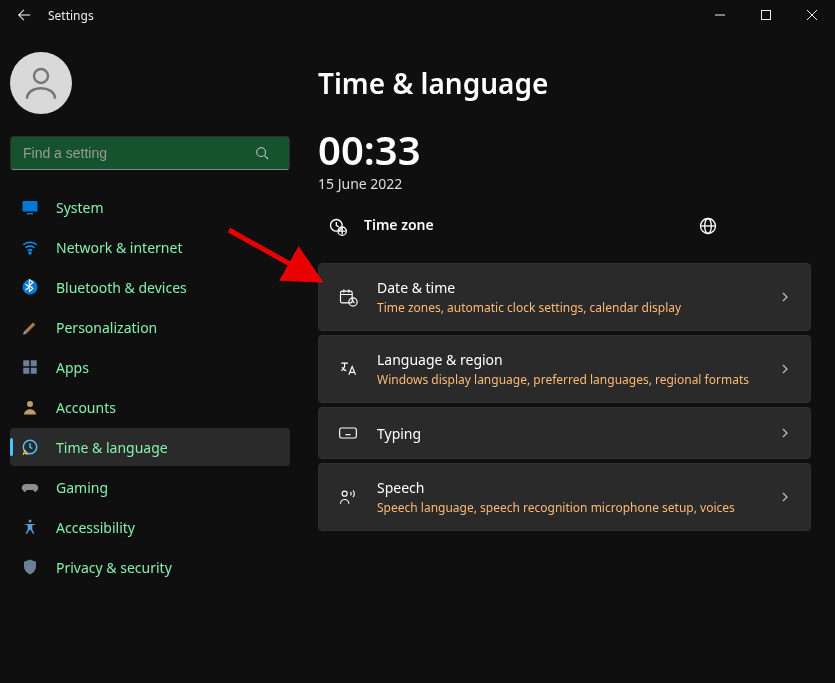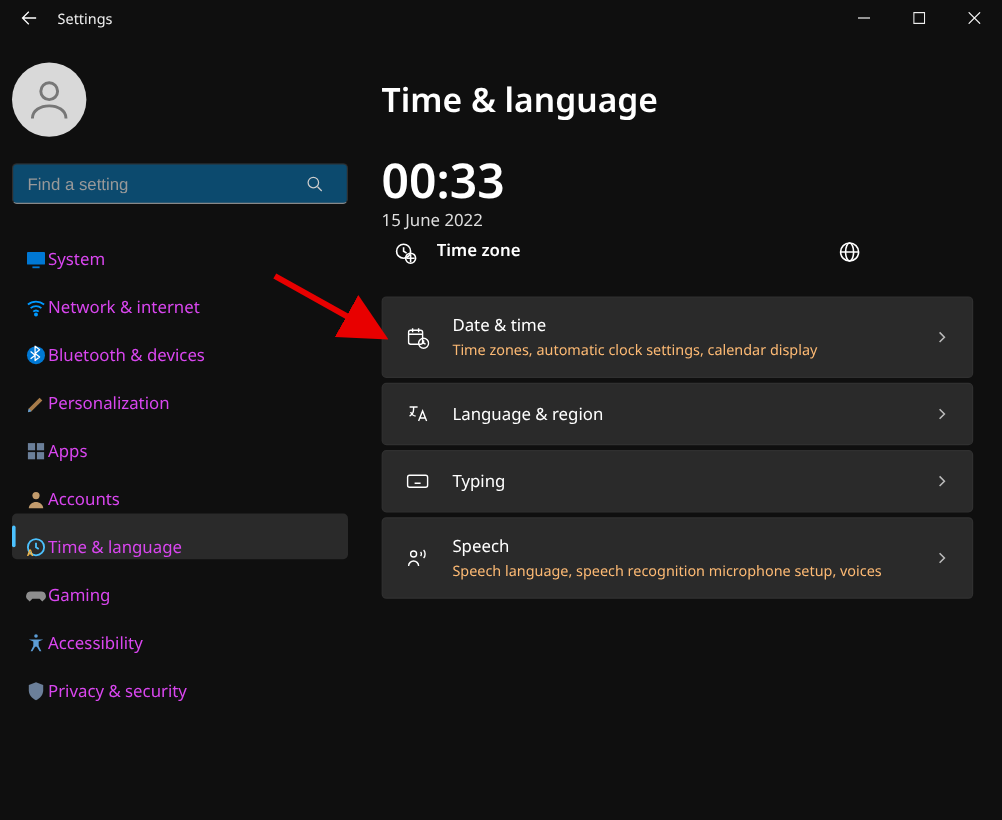--- a/index.html
+++ b/index.html
@@ -59,46 +59,47 @@
     display: flex; align-items: center; justify-content: center;
     margin: 12px 0 22px 0;
   }
   .search {
     position: relative;
     margin-bottom: 18px;
   }
   .search input {
     width: 280px;
     height: 34px;
-    background: #0c4a6e;
+    background: #14532d;
     border: 1px solid #2e2e2e;
     border-bottom: 1px solid #888;
     border-radius: 4px;
     color: #aaa;
     padding: 0 34px 0 12px;
     font-size: 14px;
     outline: none;
   }
   .search input::placeholder { color: #999; }
   .search-icon {
     position: absolute;
     right: 20px; top: 0; bottom: 0; margin: auto;
     width: 16px; height: 16px;
     display: flex; align-items: center; justify-content: center;
     color: #ccc;
   }
 
   .nav { display: flex; flex-direction: column; gap: 2px; }
   .nav-item {
     display: flex;
-    align-items: flex-end;
+    align-items: center;
+    gap: 16px;
     height: 38px;
     padding: 0 10px;
     border-radius: 4px;
-    color: #d946ef;
+    color: #86efac;
     cursor: pointer;
     position: relative;
   }
   .nav-item.selected {
     background: #2a2a2a;
   }
   .nav-item.selected::before {
     content: "";
     position: absolute;
     left: 0; top: 10px; bottom: 10px; width: 3px;
@@ -129,21 +130,21 @@
   }
   .clock-date {
     font-size: 14px;
     color: #ddd;
     margin-top: 4px;
   }
 
   .tz-row {
     display: flex;
     align-items: flex-start;
-    margin-top: 4px;
+    margin-top: 20px;
     padding: 2px 0 26px 0;
   }
   .tz-icon {
     width: 20px; height: 20px;
     display: flex; align-items: center; justify-content: center;
     color: #fff;
     margin: 2px 16px 0 10px;
   }
   .tz-label { font-size: 14px; font-weight: 600; }
   .tz-globe {
@@ -396,20 +397,21 @@
 
       <div class="card">
         <span class="card-icon">
           <svg viewBox="0 0 24 24" width="20" height="20" fill="none" stroke="#fff" stroke-width="1.4">
             <path d="M4 5h8M8 5v2c0 3-2 6-4 7M5 10c1 2 3 4 5 4"></path>
             <path d="M13 19l4-10 4 10M14.5 16h5"></path>
           </svg>
         </span>
         <div class="card-text">
           <div class="card-title">Language &amp; region</div>
+          <div class="card-sub">Windows display language, preferred languages, regional formats</div>
         </div>
         <span class="chev">
           <svg viewBox="0 0 10 10" width="10" height="10" fill="none" stroke="currentColor" stroke-width="1.3">
               <path d="M3 1l4 4-4 4"></path>
             </svg>
         </span>
       </div>
 
       <div class="card">
         <span class="card-icon">

